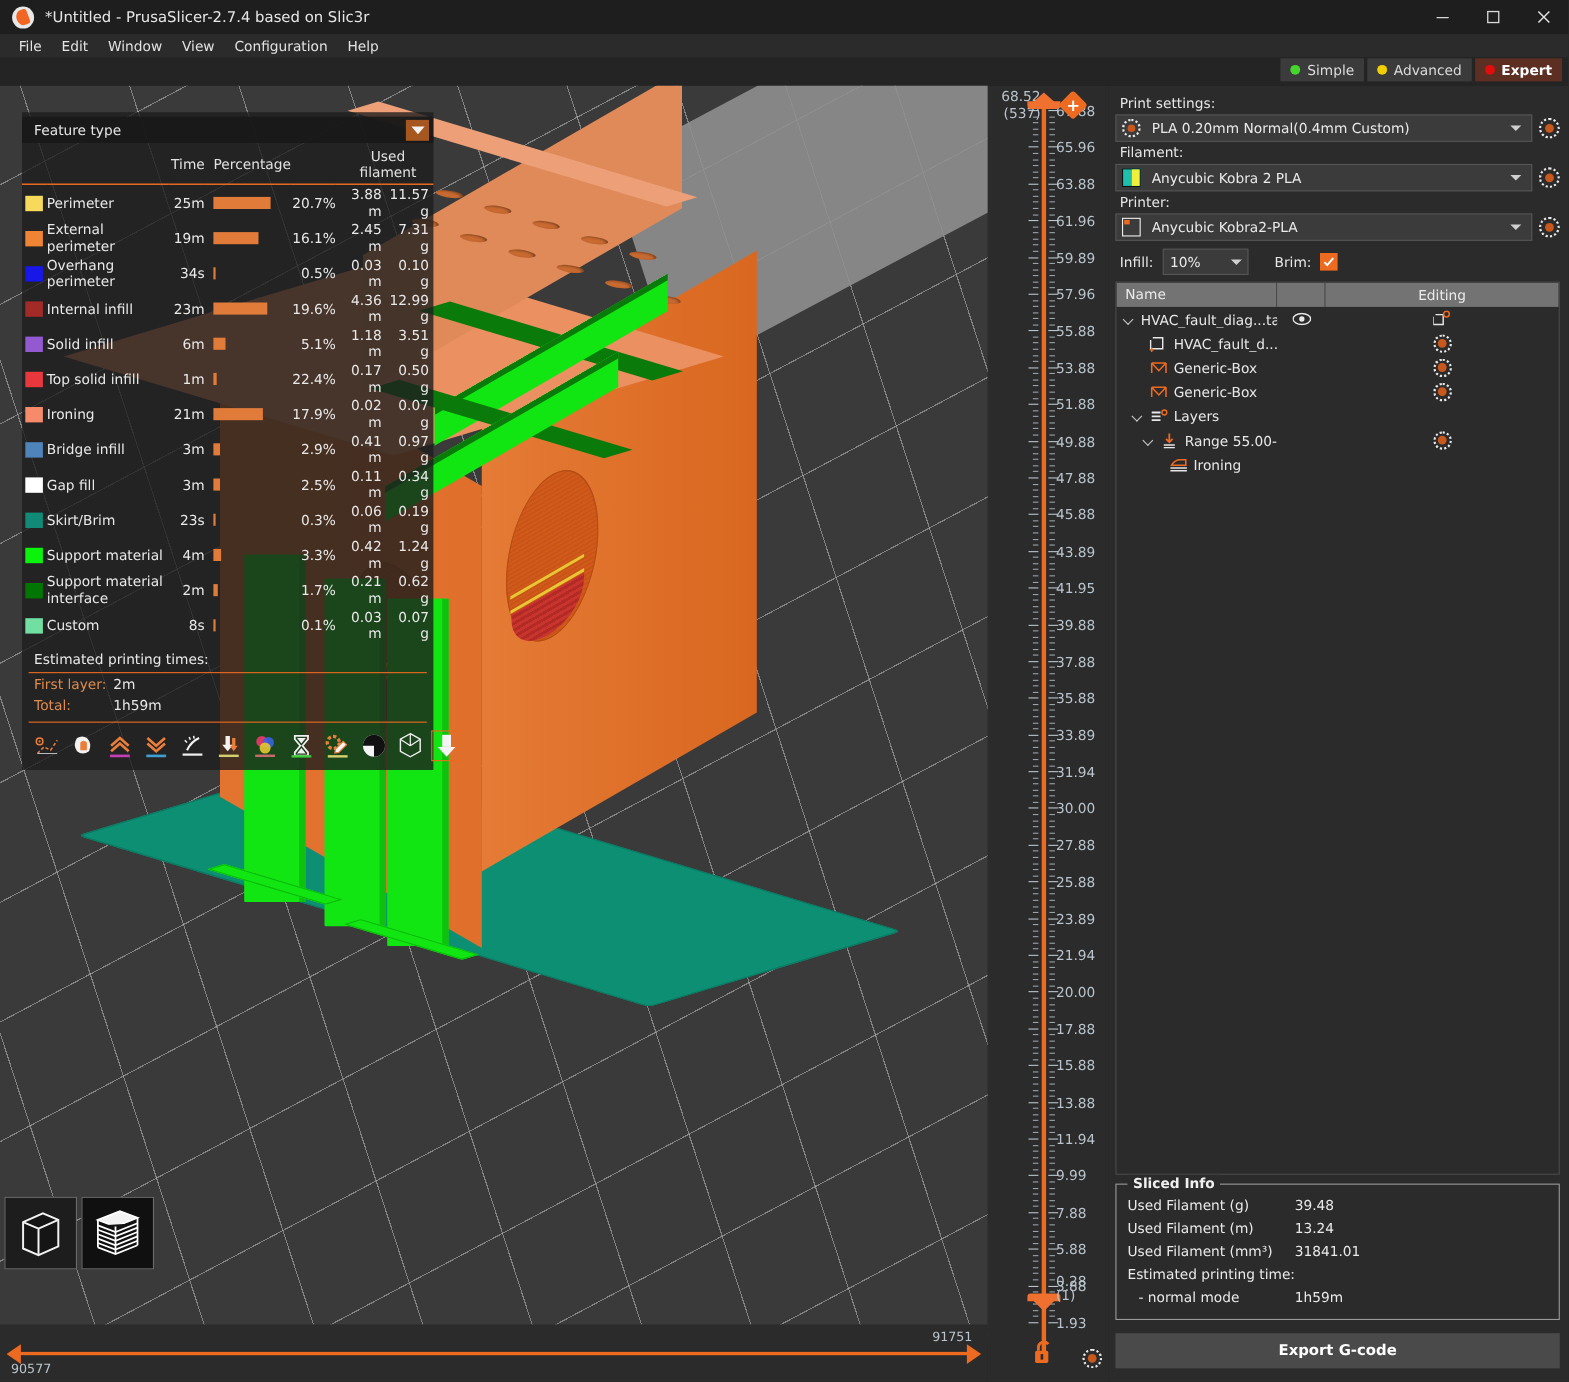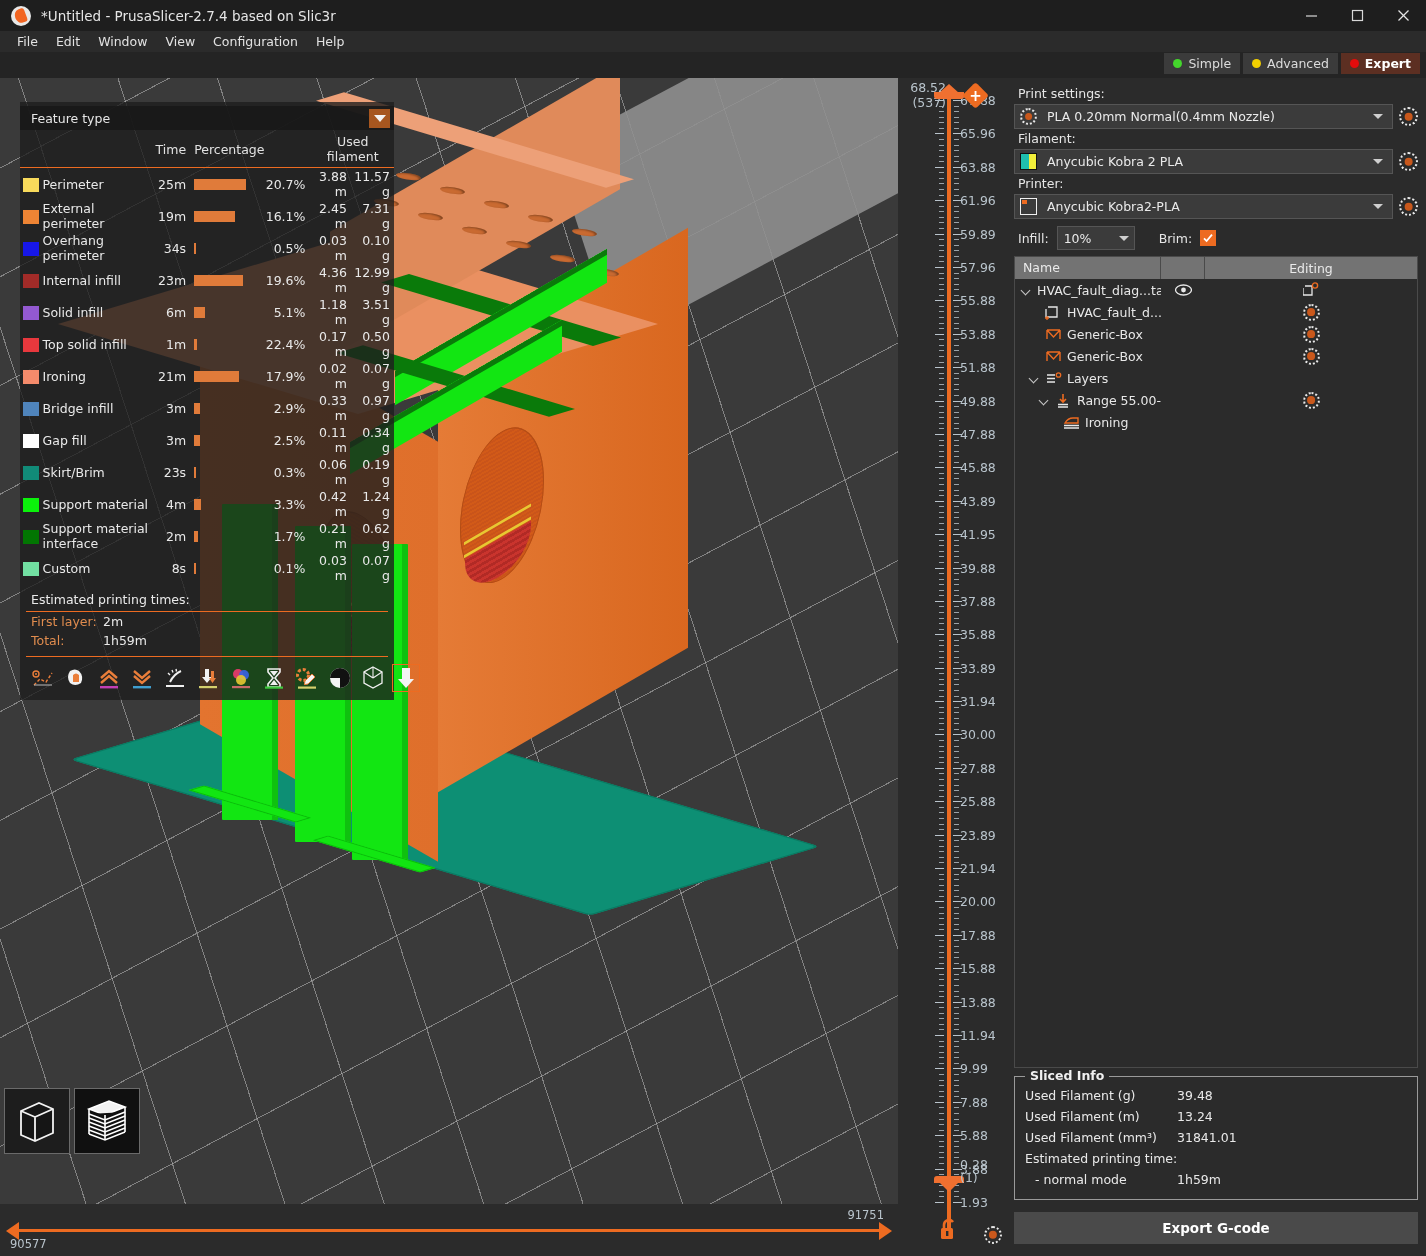--- a/index.html
+++ b/index.html
@@ -606,21 +606,21 @@
                 <td class="c-wt">0.07 g</td>
               </tr>
             <tr>
                 <td class="c-sw"><span class="sw" style="background:#4f84bb"></span></td>
                 <td class="c-name">Bridge infill</td>
                 <td class="c-time">3m</td>
                 <td class="c-bar">
                   <span class="bar" style="display:block;width:6px"></span>
                 </td>
                 <td class="c-pct">2.9%</td>
-                <td class="c-len">0.33 m</td>
+                <td class="c-len">0.41 m</td>
                 <td class="c-wt">0.97 g</td>
               </tr>
             <tr>
                 <td class="c-sw"><span class="sw" style="background:#ffffff"></span></td>
                 <td class="c-name">Gap fill</td>
                 <td class="c-time">3m</td>
                 <td class="c-bar">
                   <span class="bar" style="display:block;width:6px"></span>
                 </td>
                 <td class="c-pct">2.5%</td>
@@ -1268,21 +1268,21 @@
 
   <div class="sidebar">
 
     <div class="sb-lab">Print settings:</div>
     <div class="combo-row">
       <div class="combo">
         <span class="combo-ico">
           <span class="g-ring"></span>
             <span class="g-core"></span>
         </span>
-        <span class="combo-txt">PLA 0.20mm Normal(0.4mm Nozzle)</span>
+        <span class="combo-txt">PLA 0.20mm Normal(0.4mm Custom)</span>
         <span class="chev"></span>
       </div>
       <span class="gear-btn">
         <span class="g-ring"></span>
           <span class="g-core"></span>
       </span>
     </div>
 
     <div class="sb-lab">Filament:</div>
     <div class="combo-row">

